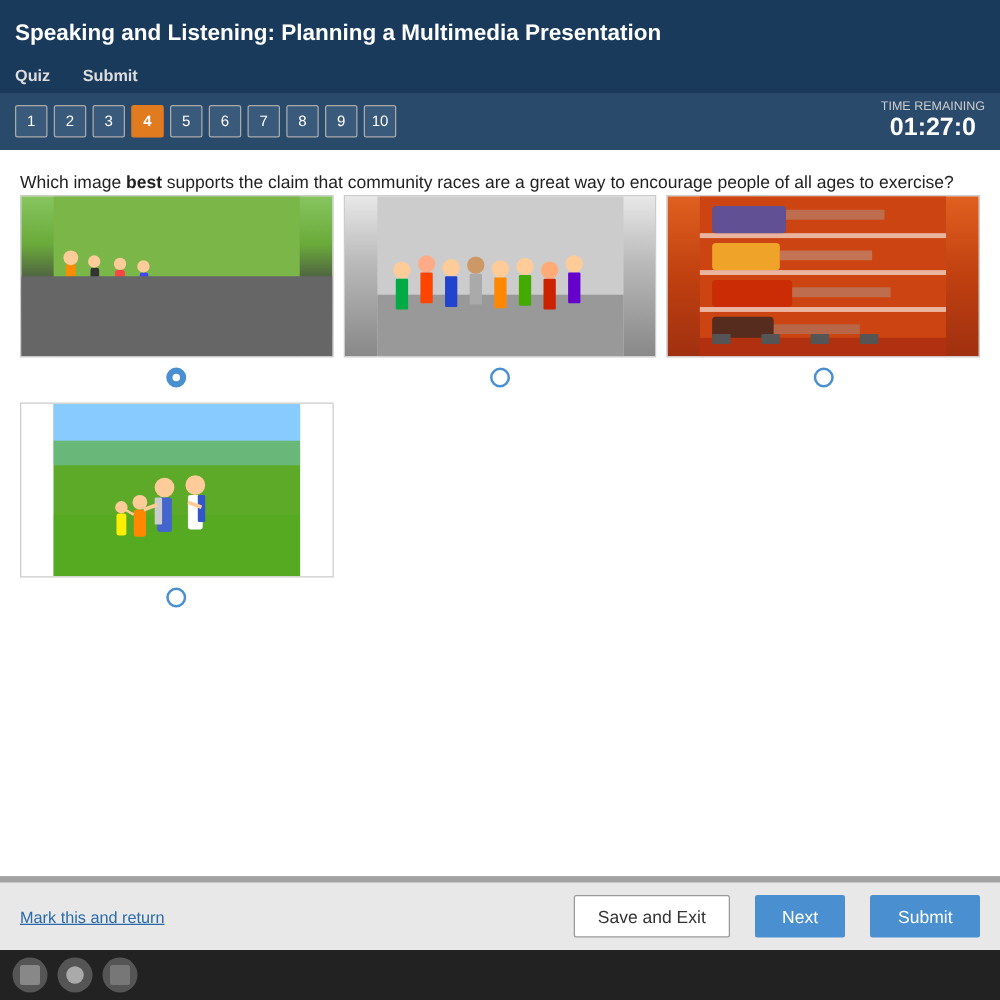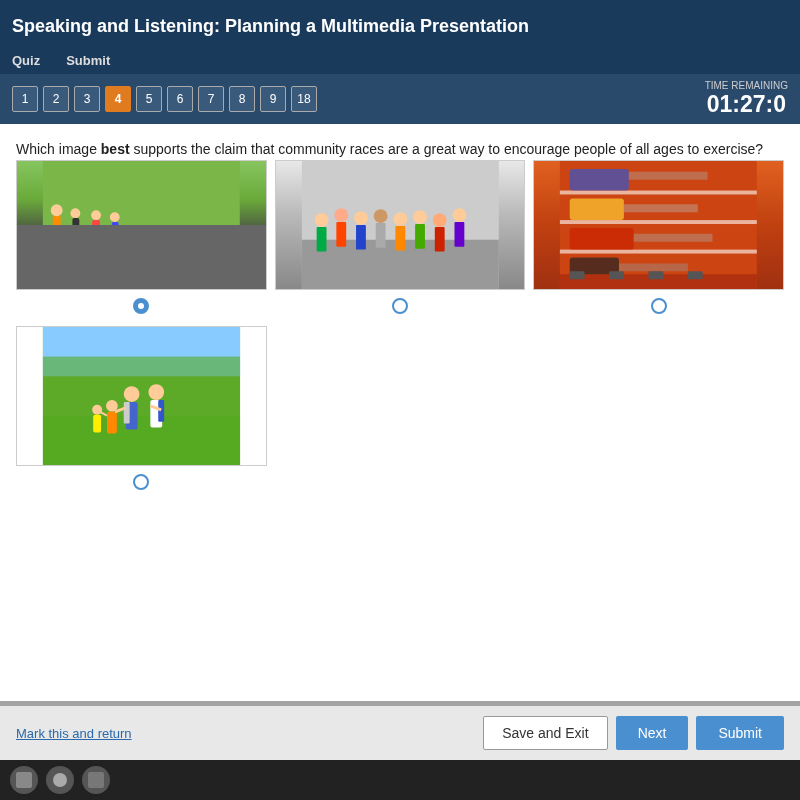--- a/index.html
+++ b/index.html
@@ -82,21 +82,21 @@
       color: white;
       font-size: 12px;
     }
 
     .timer-label {
       font-size: 10px;
       color: #ccc;
     }
 
     .timer-value {
-      font-size: 23px;
+      font-size: 20px;
       font-weight: bold;
       color: white;
     }
 
     .main-content {
       background: white;
       flex: 1;
       padding: 16px 16px 0 16px;
       display: flex;
       flex-direction: column;
@@ -229,21 +229,21 @@
 
     .mark-return-link {
       color: #2a6aaa;
       font-size: 13px;
       text-decoration: underline;
       cursor: pointer;
     }
 
     .toolbar-buttons {
       display: flex;
-      gap: 8px;
+      gap: 20px;
     }
 
     .btn-save-exit {
       background: white;
       border: 1px solid #999;
       padding: 8px 18px;
       font-size: 14px;
       cursor: pointer;
       color: #333;
       border-radius: 2px;
@@ -312,21 +312,21 @@
   <div class="question-numbers">
     <div class="q-btn">1</div>
     <div class="q-btn">2</div>
     <div class="q-btn">3</div>
     <div class="q-btn active">4</div>
     <div class="q-btn">5</div>
     <div class="q-btn">6</div>
     <div class="q-btn">7</div>
     <div class="q-btn">8</div>
     <div class="q-btn">9</div>
-    <div class="q-btn">18</div>
+    <div class="q-btn">10</div>
   </div>
   <div class="timer-area">
     <div class="timer-label">TIME REMAINING</div>
     <div class="timer-value">01:27:0</div>
   </div>
 </div>
 
 <div class="main-content">
   <div class="question-text">
     <span>Which image </span><strong>best</strong><span> supports the claim that community races are a great way to encourage people of all ages to exercise?</span>

